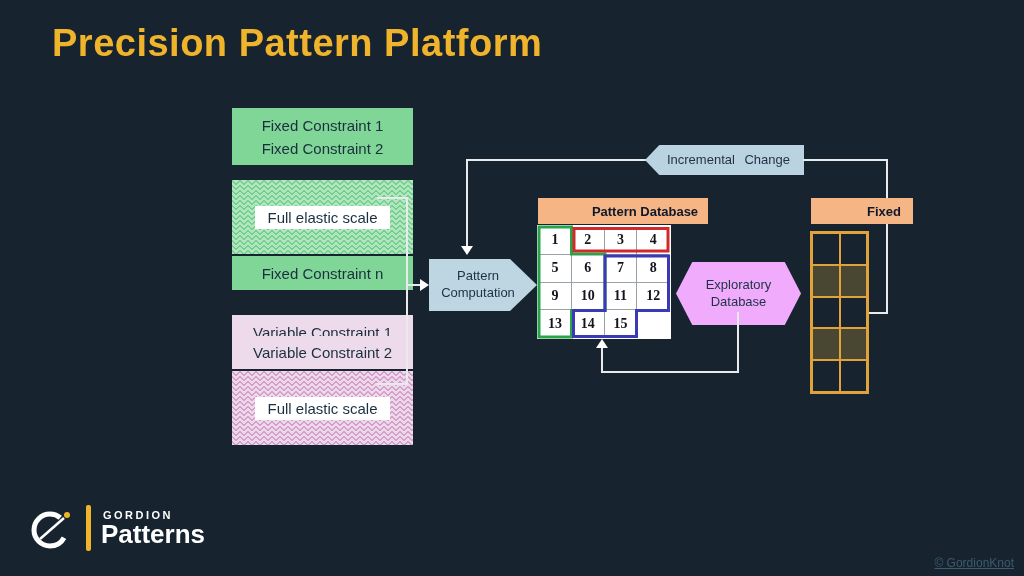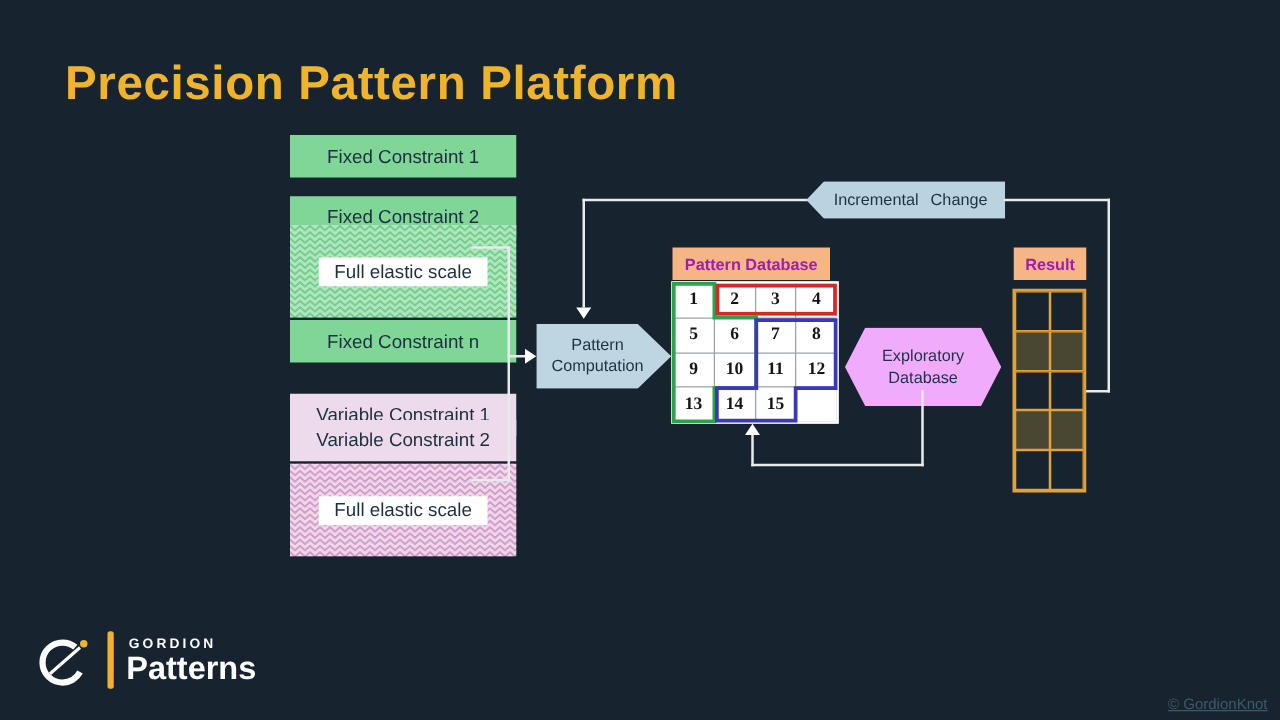--- a/index.html
+++ b/index.html
@@ -4,21 +4,21 @@
 <style>
   html,body { margin:0; padding:0; }
   .slide {
     position:relative; width:1024px; height:576px;
     background:#17242f; overflow:hidden;
     font-family:"Liberation Sans", sans-serif;
     color:#1d3243;
   }
   .title {
     position:absolute; left:52px; top:22px;
-    font-size:38px; font-weight:800; color:#f0b42c; letter-spacing:.5px;margin-top:24px;
+    font-size:38px; font-weight:800; color:#f0b42c; letter-spacing:.5px;
   }
   
   .cbox {
     position:absolute; left:195px; width:181px;
     display:flex; align-items:center; justify-content:center;
     font-size:15px; font-weight:500; color:#1c2f3f; text-align:center;margin-left:37px;
   }
   .green  { background:#7fd697; }
   .pink   { background:#eddbeb; }
   .zig-green {
@@ -51,23 +51,23 @@
     font-size:13px; font-weight:500; line-height:1.3; text-align:center;
   }
   .pc  { left:429px; top:259px; width:108px; height:52px;
          clip-path:polygon(0 0,75% 0,100% 50%,75% 100%,0 100%); padding-right:10px; box-sizing:border-box;text-align:center; }
   .inc { left:645px; top:145px; width:159px; height:30px; background:#b9d3e0;
          clip-path:polygon(0 50%,9% 0,100% 0,100% 100%,9% 100%);
          flex-direction:row; word-spacing:6px; padding-left:8px; box-sizing:border-box; }
   .exf { left:676px; top:262px; width:125px; height:63px; background:#f0abfc;
          clip-path:polygon(0 50%,13% 0,87% 0,100% 50%,87% 100%,13% 100%); }
   .hdr {
-    position:absolute; background:#f5b585; color:#a21caf;
+    position:absolute; background:#f5b585; color:#0f172a;
     display:flex; align-items:center; justify-content:center;
-    font-size:13px; font-weight:600;
+    font-size:13px; font-weight:600;padding-left:44px;
   }
   
   .db-grid {
     position:absolute; left:537px; top:225px; width:134px; height:114px;
     display:grid; grid-template-columns:repeat(4,1fr); grid-template-rows:repeat(4,1fr);
     gap:1px; background:#9aa2a8; border:2px solid #fff; box-sizing:border-box;
   }
   .db-cell {
     background:#fff; display:flex; align-items:center; justify-content:center;
     font-family:"Liberation Serif", serif; font-weight:700; font-size:14px; color:#14141e;
@@ -90,21 +90,21 @@
 </head>
 <body>
 
 <div class="slide">
 
   <div class="title">Precision Pattern Platform</div>
 
   <div class="cbox green" style="top:108px;height:34px;">
     <span>Fixed Constraint 1</span>
   </div>
-  <div class="cbox green" style="top:157px;height:33px;">
+  <div class="cbox green" style="top:132px;height:33px;">
     <span>Fixed Constraint 2</span>
   </div>
   <div class="cbox zig-green" style="top:180px;height:74px;">
     <span class="elastic-lbl">Full elastic scale</span>
   </div>
   <div class="cbox green" style="top:256px;height:34px;">
     <span>Fixed Constraint n</span>
   </div>
   <div class="cbox pink" style="top:315px;height:34px;">
     <span>Variable Constraint 1</span>
@@ -168,21 +168,21 @@
     <span>Exploratory</span>
     <span>Database</span>
   </div>
 
   <div class="line" style="left:737px;top:312px;width:2px;height:61px;"></div>
   <div class="line" style="left:601px;top:371px;width:138px;height:2px;"></div>
   <div class="line" style="left:601px;top:348px;width:2px;height:25px;"></div>
   <div class="arrow arrow-up" style="left:596px;top:339px;"></div>
 
   <div class="hdr" style="left:811px;top:198px;width:58px;height:26px;">
-    <span>Result</span>
+    <span>Fixed</span>
   </div>
   <div class="res-grid">
     <div class="res-cell"></div>
     <div class="res-cell"></div>
     <div class="res-cell res-fill"></div>
     <div class="res-cell res-fill"></div>
     <div class="res-cell"></div>
     <div class="res-cell"></div>
     <div class="res-cell res-fill"></div>
     <div class="res-cell res-fill"></div>

